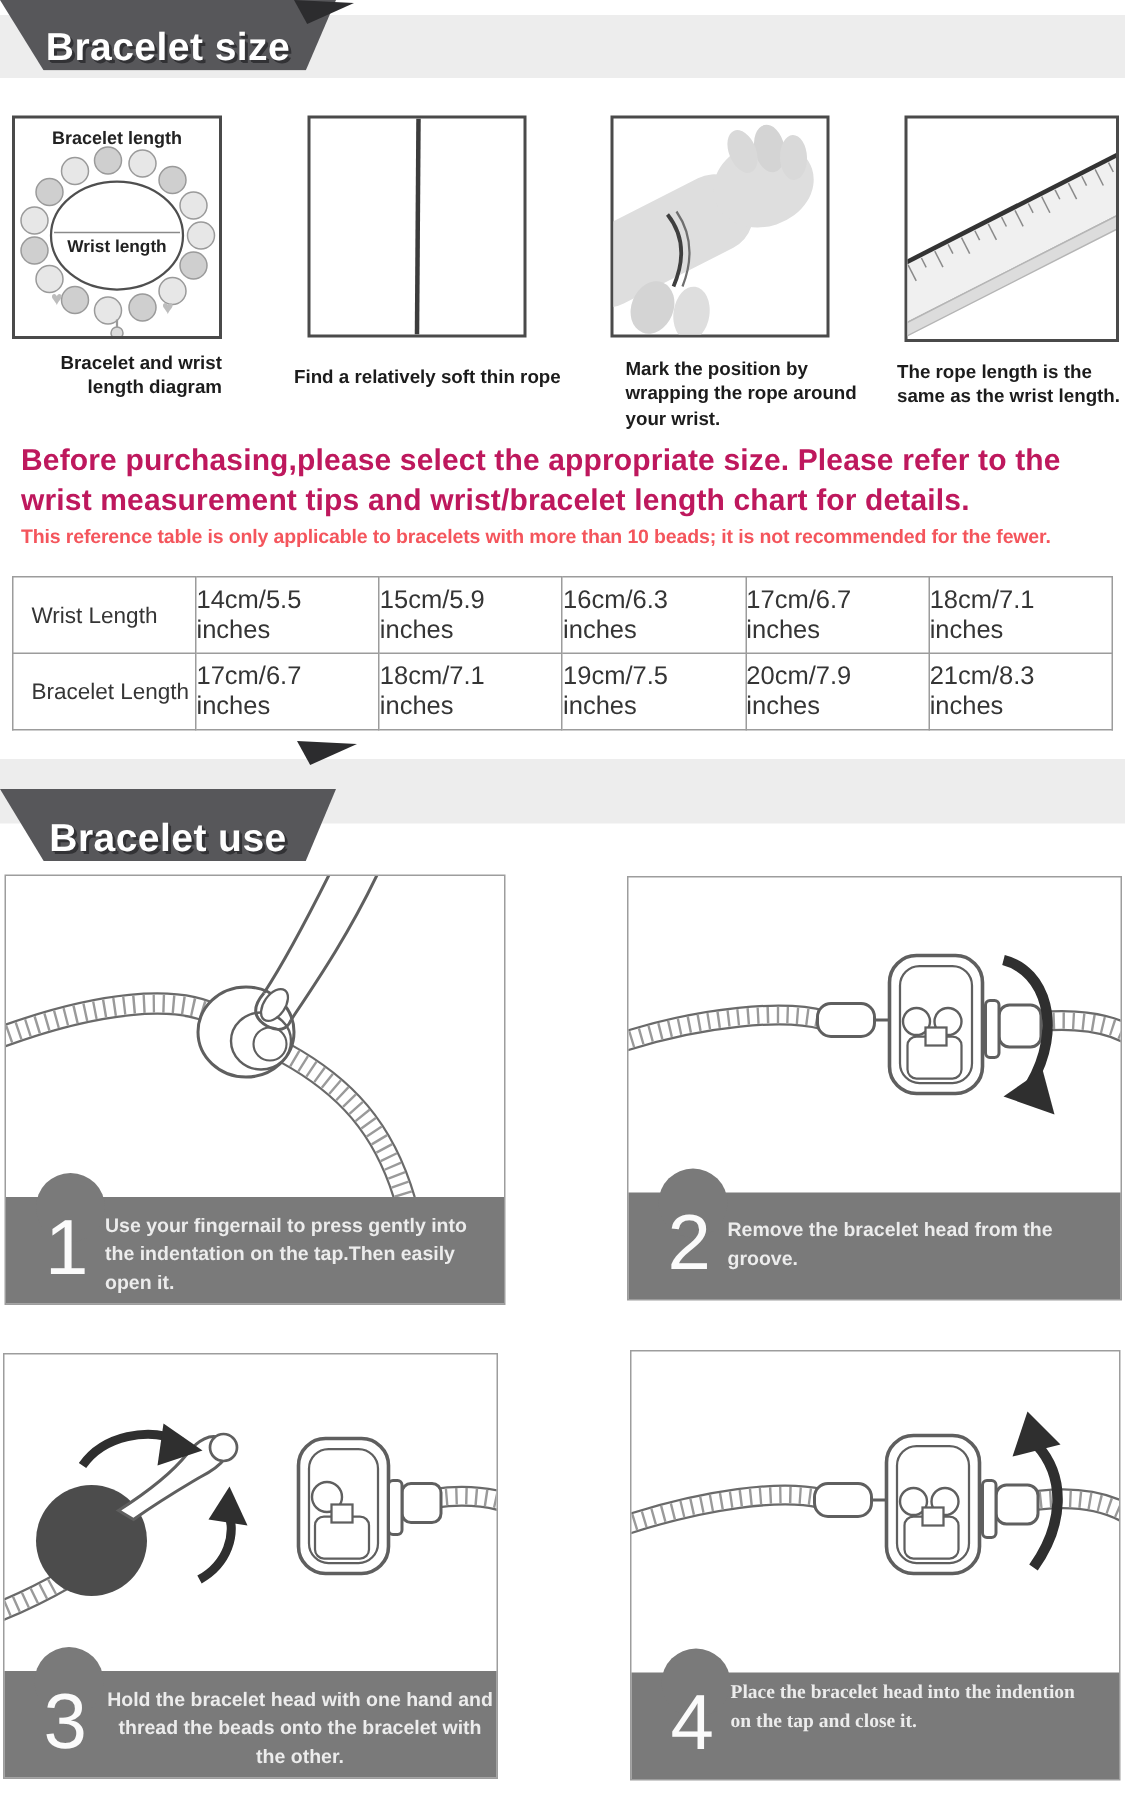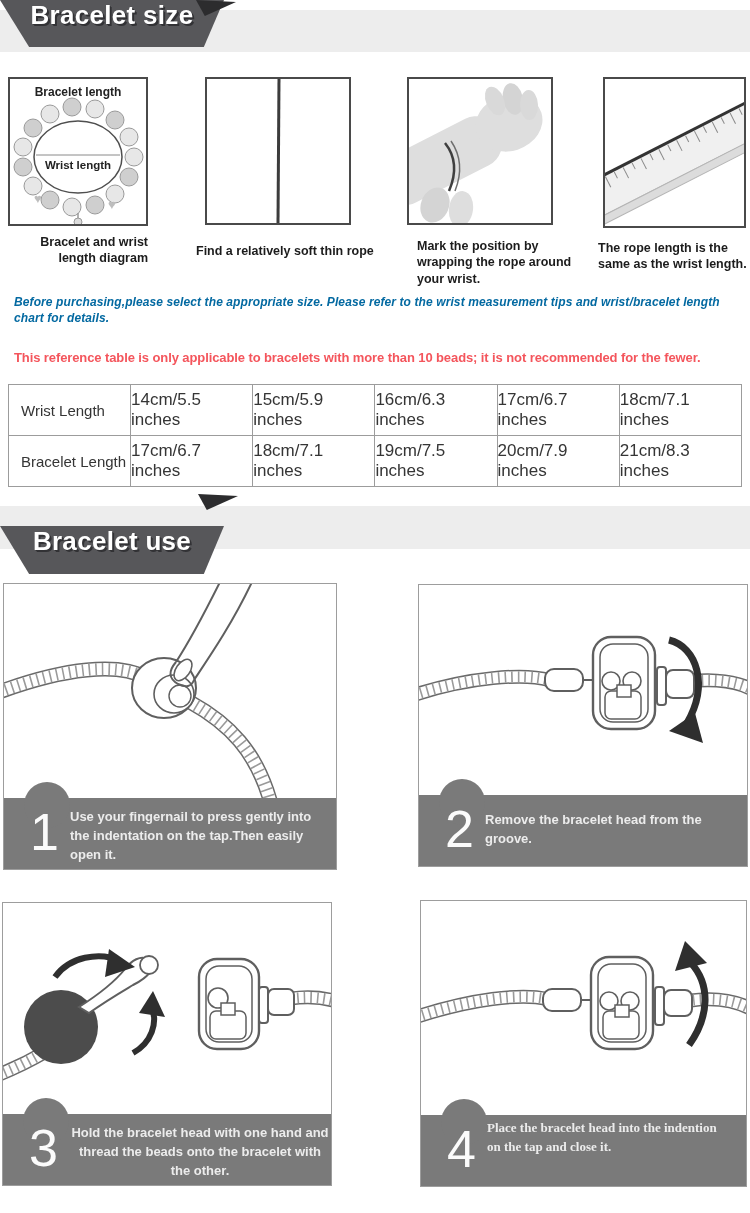--- a/index.html
+++ b/index.html
@@ -3,34 +3,34 @@
 <meta charset="utf-8">
 <style>
   * { margin:0; padding:0; box-sizing:border-box; }
   body { background:#ffffff; font-family:"Liberation Sans", sans-serif; }
   .page { position:relative; width:750px; height:1213px; background:#ffffff; overflow:hidden; }
 
   
   .band { position:absolute; left:0; width:750px; height:42px; background:#ededed; }
   .ribbon { position:absolute; left:0; width:224px; height:47px; background:#57575a;
             clip-path:polygon(0 0, 100% 0, 91% 100%, 13% 100%);
-            display:flex; align-items:flex-start; justify-content:center; }
+            display:flex; align-items:flex-end; justify-content:center; }
   .ribbon span { color:#ffffff; font-size:26px; font-weight:800; letter-spacing:0.3px;
                  text-shadow:2px 2px 0 #323235, 1px 1px 0 #323235; }
   .fold { position:absolute; width:40px; height:16px; background:#2c2c2e;
           clip-path:polygon(0 0, 100% 12%, 22% 100%); }
 
   
   .tip-box { position:absolute; background:#ffffff; border:2px solid #4a4a4a; }
   .tip-caption { position:absolute; font-size:12.5px; font-weight:700; color:#1c1c1c; line-height:1.3; }
   .tip-label { position:absolute; font-weight:700; color:#222; text-align:center; width:100%; }
 
   
-  .intro { position:absolute; left:14px; top:294px; width:724px; font-size:12px;
-           font-weight:700; color:#0369a1; line-height:1.35; letter-spacing:0.1px;font-style:italic; }
+  .intro { position:absolute; left:14px; top:294px; width:724px; font-size:20px;
+           font-weight:700; color:#be185d; line-height:1.35; letter-spacing:0.1px; }
   .warning { position:absolute; left:14px; top:350px; font-size:13px; font-weight:700;
              color:#f4555c; white-space:nowrap; letter-spacing:-0.1px; }
 
   
   table.size { position:absolute; left:8px; top:384px; width:734px; border-collapse:collapse; table-layout:fixed; }
   table.size td { border:1px solid #9c9c9c; height:51px; font-size:17px; color:#353535;
                   vertical-align:middle; background:#fff; }
   table.size td.lbl { text-align:left; padding-left:12px; width:122px; font-size:15px; }
 
   

